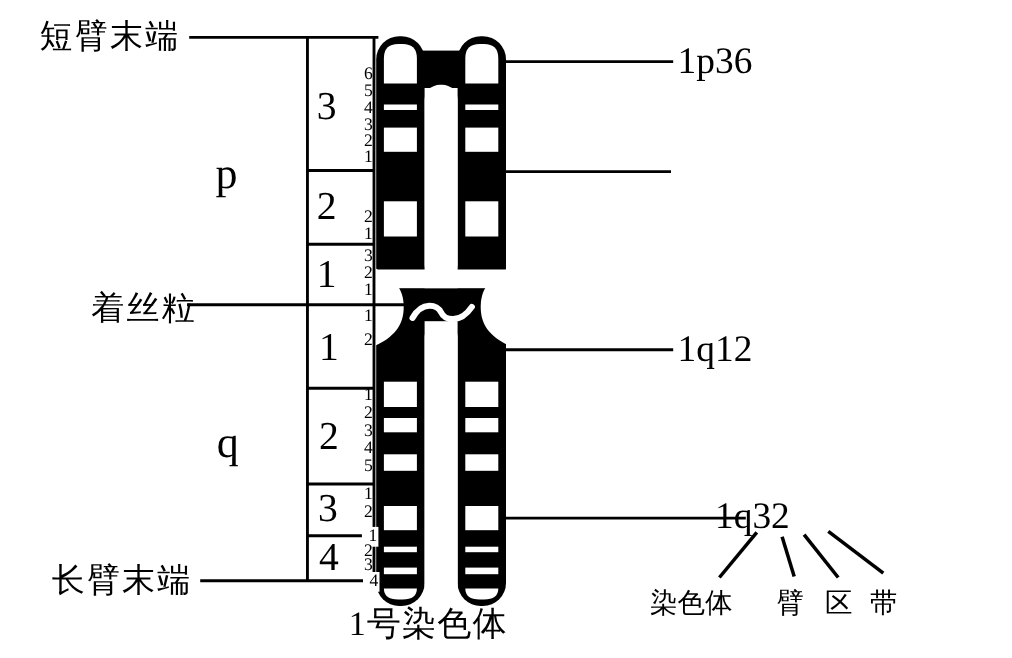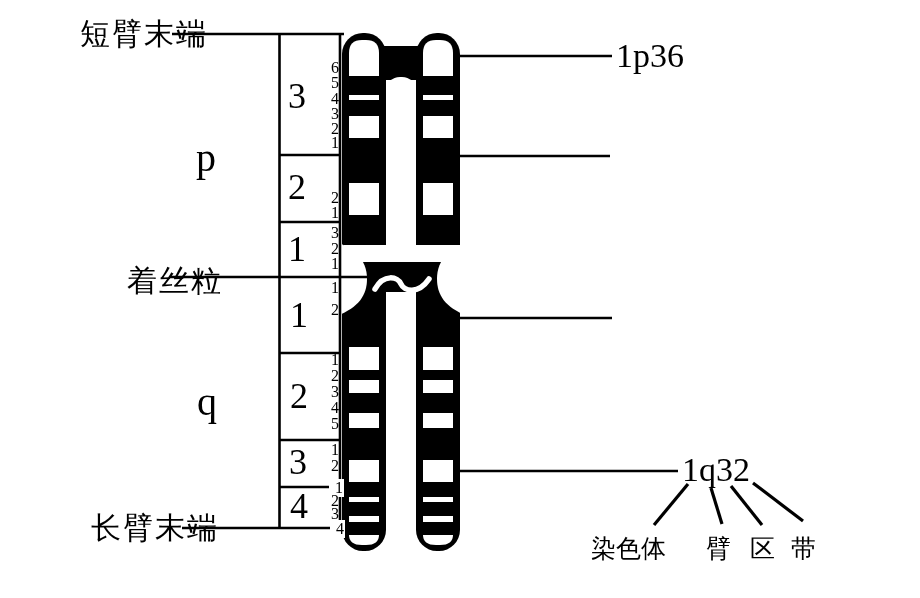--- a/index.html
+++ b/index.html
@@ -1,19 +1,19 @@
 <!DOCTYPE html>
 <html><head>
 <meta charset="utf-8">
 <style>
   html,body{margin:0;padding:0;background:#fff;}
   #canvas{position:relative;width:920px;height:598px;background:#fff;overflow:hidden;
           font-family:"Liberation Serif","DejaVu Serif",serif;color:#000;}
   #canvas span{position:absolute;display:block;white-space:nowrap;}
-  .cjk{font-size:30px;line-height:32px;letter-spacing:2px;margin-left:44px;}
+  .cjk{font-size:30px;line-height:32px;letter-spacing:2px;}
   .arm{font-size:40px;line-height:44px;width:40px;text-align:center;}
   .regnum{font-size:36px;line-height:40px;width:40px;text-align:center;}
   .bn{font-size:16px;line-height:18px;width:13px;text-align:right;left:326px;}
   .wbg{background:#fff;padding:0 1px;}
   .ann{font-size:34px;line-height:36px;}
   .leg{font-size:25px;line-height:33px;}
   .cap{font-size:31px;line-height:33px;letter-spacing:1px;}
   svg{position:absolute;left:0;top:0;}
 </style>
 </head>
@@ -138,21 +138,23 @@
   <span class="bn" style="top:441px">1</span>
   <span class="bn" style="top:457px">2</span>
 
   <span class="bn wbg" style="top:479px;left:329px">1</span>
 
   <span class="bn" style="top:492px">2</span>
   <span class="bn" style="top:505px">3</span>
   <span class="bn wbg" style="top:520px;left:330px">4</span>
 
   <span class="ann" style="left:616px;top:38px">1p36</span>
-  <span class="ann" style="left:682px;top:452px">1q32</span>
+  <span class="ann" style="left:616px;top:300px">1q12</span>
+  <span class="ann" style="left:650px;top:452px">1q32</span>
 
   <span class="leg" style="left:591px;top:532px">染色体</span>
   <span class="leg" style="left:706px;top:532px">臂</span>
   <span class="leg" style="left:750px;top:532px">区</span>
   <span class="leg" style="left:791px;top:532px">带</span>
 
+  <span class="cap" style="left:317px;top:550px">1号染色体</span>
 
 </div>
 
 </body></html>

